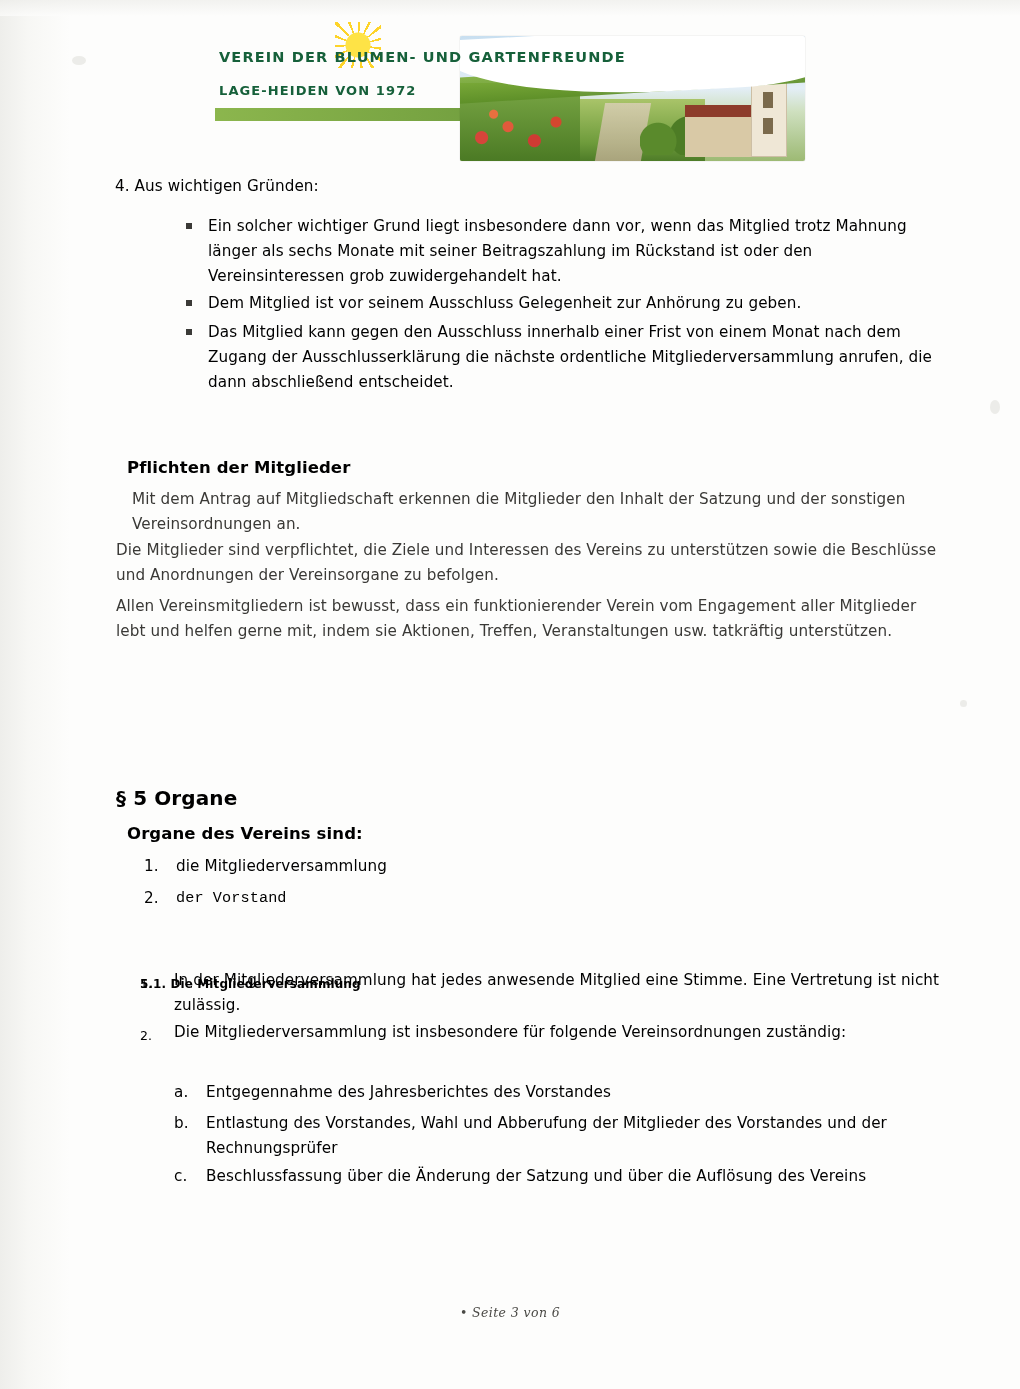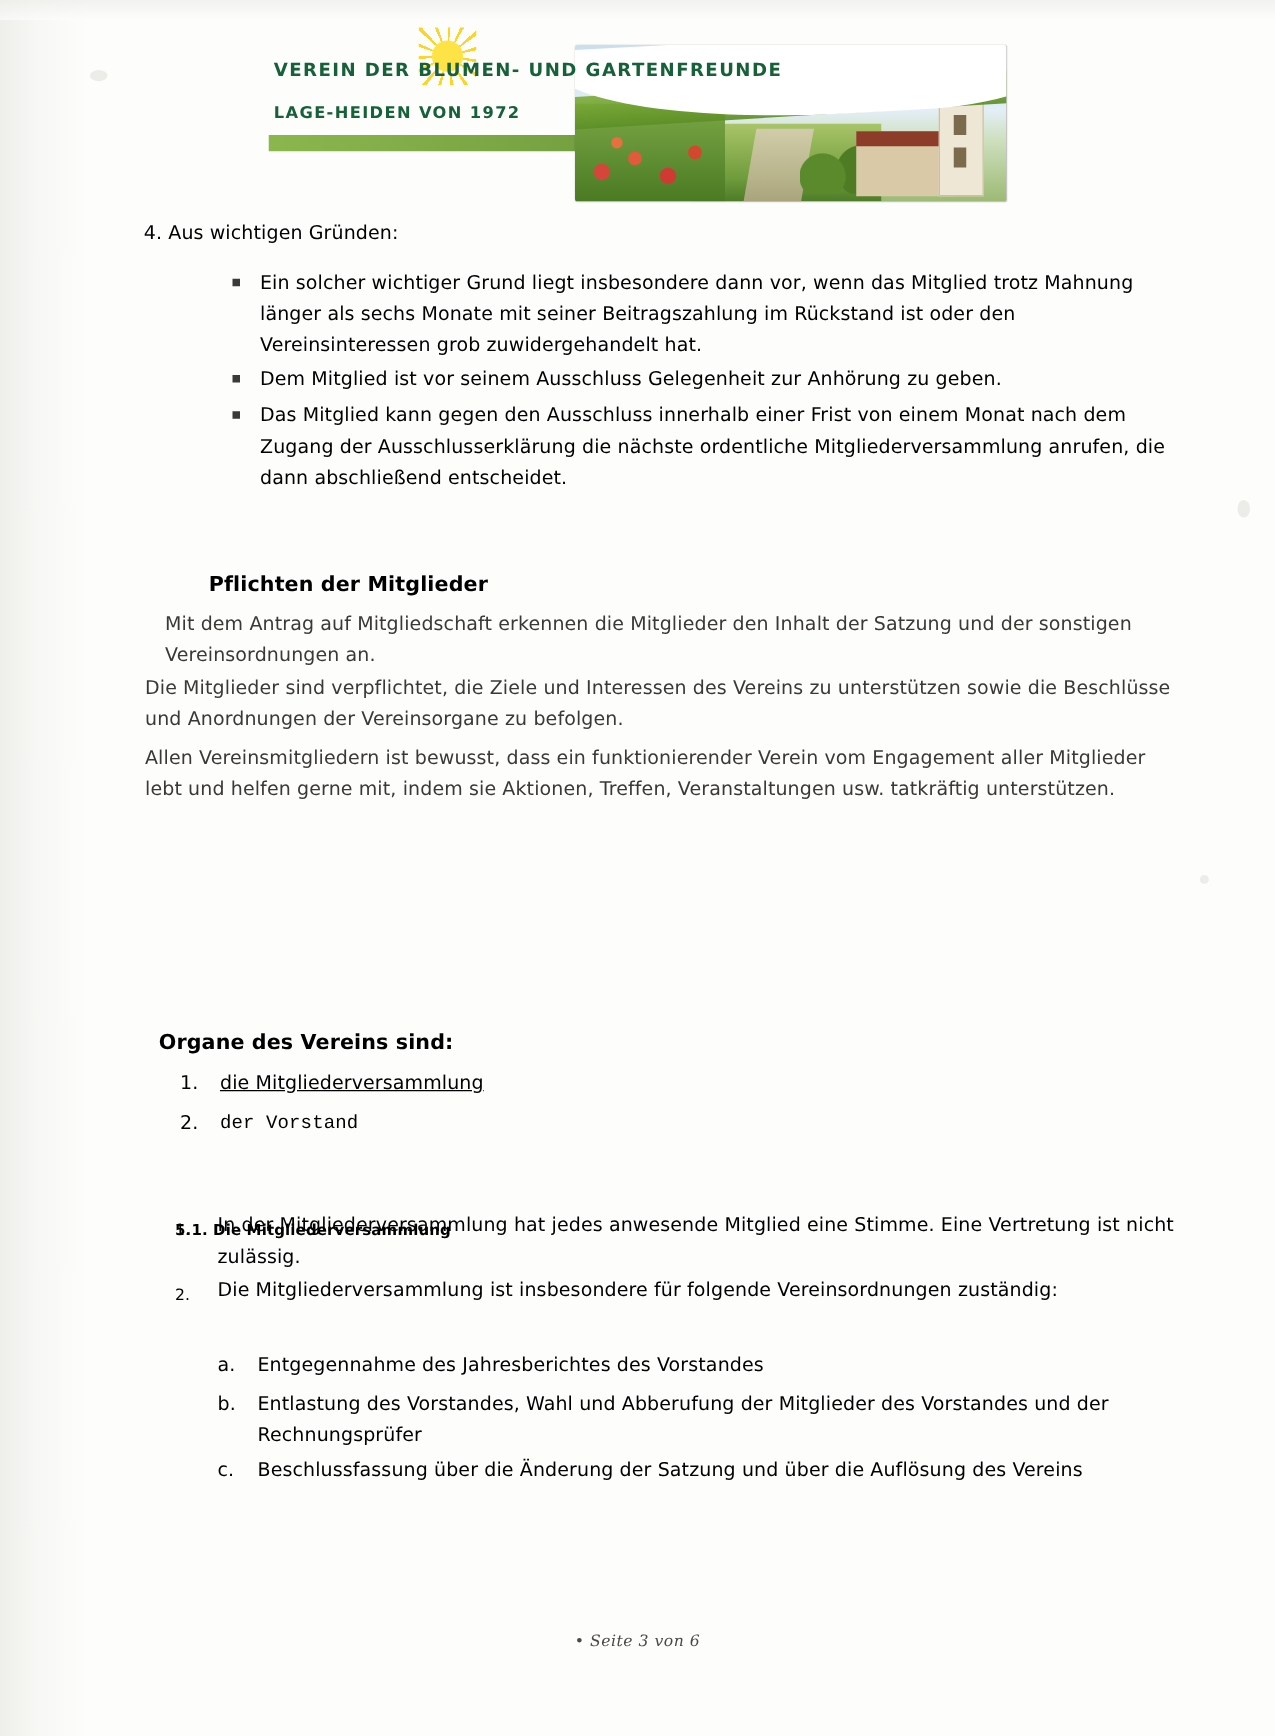--- a/index.html
+++ b/index.html
@@ -306,32 +306,33 @@
 
     <div class="blk" style="left:186px; top:320px; width:752px;">
       <div class="row">
         <div class="sq-marker">
             <span class="sq"></span>
           </div>
         <div class="t" style="flex:1;">Das Mitglied kann gegen den Ausschluss innerhalb einer Frist von einem Monat nach dem Zugang der Ausschlusserklärung die nächste ordentliche Mitgliederversammlung anrufen, die dann abschließend entscheidet.</div>
       </div>
     </div>
 
-    <div class="blk t bold" style="left:127px; top:455px; width:600px; font-size:16.5px;margin-left:40px;">Pflichten der Mitglieder</div>
+    <div class="blk t bold" style="left:127px; top:455px; width:600px; font-size:16.5px;">Pflichten der Mitglieder</div>
 
     <div class="blk t t-light" style="left:116px; top:487px; width:800px;margin-left:16px;">Mit dem Antrag auf Mitgliedschaft erkennen die Mitglieder den Inhalt der Satzung und der sonstigen Vereinsordnungen an.</div>
     <div class="blk t t-light" style="left:116px; top:538px; width:828px;">Die Mitglieder sind verpflichtet, die Ziele und Interessen des Vereins zu unterstützen sowie die Beschlüsse und Anordnungen der Vereinsorgane zu befolgen.</div>
     <div class="blk t t-light" style="left:116px; top:594px; width:818px;">Allen Vereinsmitgliedern ist bewusst, dass ein funktionierender Verein vom Engagement aller Mitglieder lebt und helfen gerne mit, indem sie Aktionen, Treffen, Veranstaltungen usw. tatkräftig unterstützen.</div>
 
+    <div class="blk t bold" style="left:116px; top:786px; width:500px; font-size:20px;">§ 5 Organe</div>
     <div class="blk t bold" style="left:127px; top:821px; width:500px; font-size:16.5px;">Organe des Vereins sind:</div>
 
     <div class="blk" style="left:144px; top:854px; width:620px;">
       <div class="row">
         <div class="marker t" style="width:32px;">1.</div>
-        <div class="t" style="flex:1;text-decoration:underline;">die Mitgliederversammlung</div>
+        <div class="t" style="flex:1;">die Mitgliederversammlung</div>
       </div>
     </div>
     <div class="blk" style="left:144px; top:886px; width:620px;">
       <div class="row">
         <div class="marker t" style="width:32px;">2.</div>
         <div class="t" style="flex:1;font-family:Liberation Mono, monospace;">der Vorstand</div>
       </div>
     </div>
 
     <div class="blk t bold" style="left:140px; top:972px; width:600px; font-size:12px;">5.1. Die Mitgliederversammlung</div>

